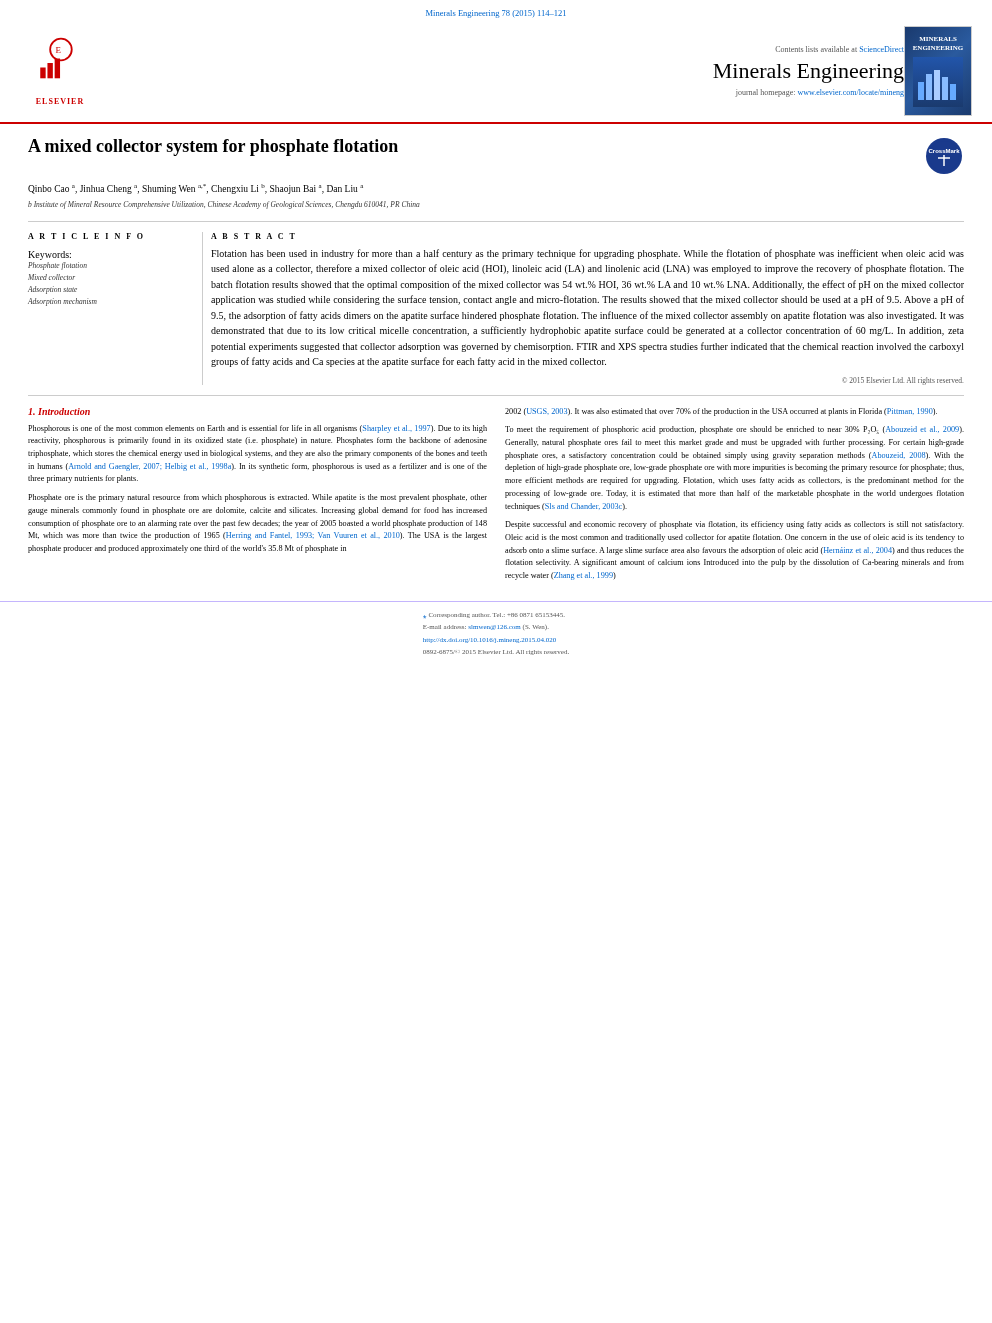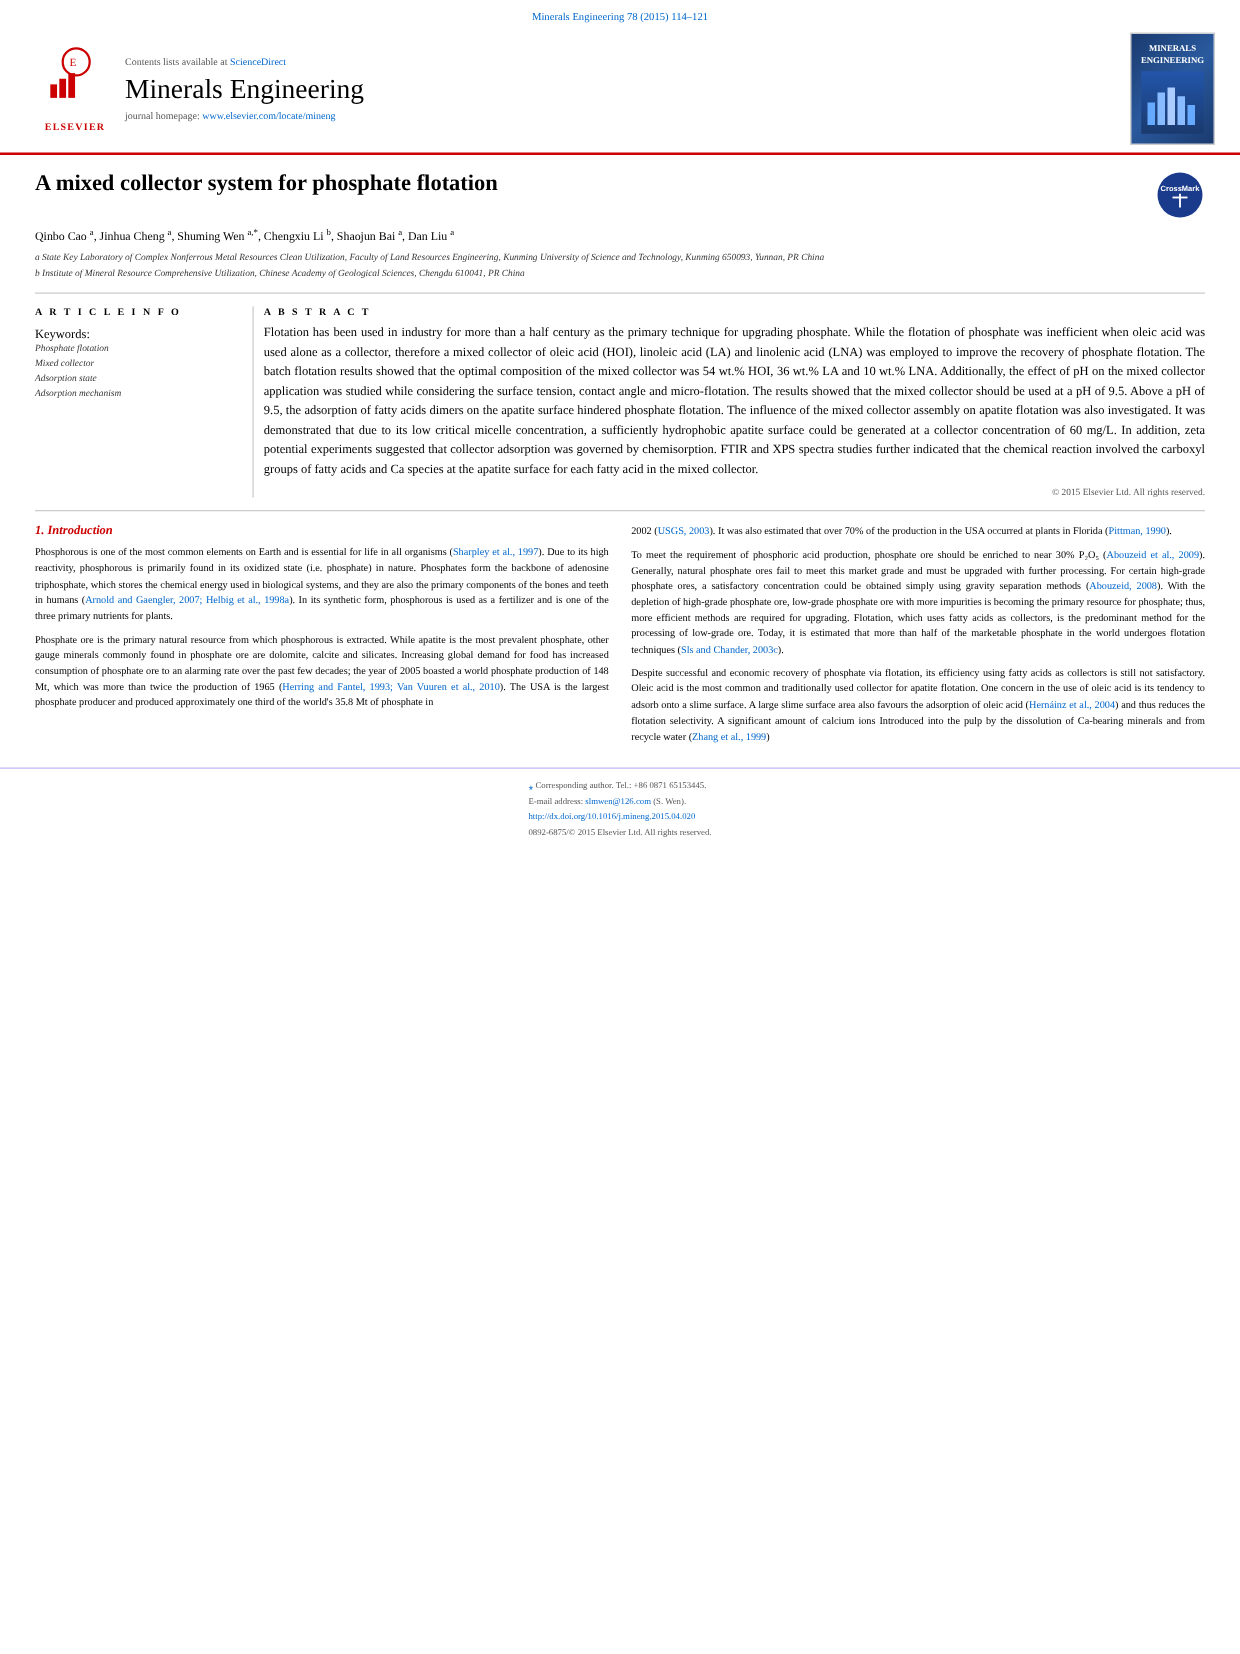--- a/index.html
+++ b/index.html
@@ -46,21 +46,21 @@
     }
     .elsevier-label {
       font-size: 8px;
       color: #c00;
       font-weight: bold;
       letter-spacing: 1px;
       margin-top: 16px;
     }
     .header-center {
       flex: 1;
-      text-align: left;
+      text-align: right;
     }
     .sciencedirect-line {
       font-size: 8px;
       color: #555;
       margin-bottom: 2px;
     }
     .sciencedirect-link {
       color: #0066cc;
     }
     .journal-title {
@@ -322,21 +322,20 @@
           </svg>
         </div>
       </div>
     </div>
 
     <div class="authors-line">
       <span>Qinbo Cao <sup>a</sup>, Jinhua Cheng <sup>a</sup>, Shuming Wen <sup>a,*</sup>, Chengxiu Li <sup>b</sup>, Shaojun Bai <sup>a</sup>, Dan Liu <sup>a</sup></span>
     </div>
 
     <div class="affiliations">
-      <p>a State Key Laboratory of Complex Nonferrous Metal Resources Clean Utilization, Faculty of Land Resources Engineering, Kunming University of Science and Technology, Kunming 650093, Yunnan, PR China</p>
       <p>b Institute of Mineral Resource Comprehensive Utilization, Chinese Academy of Geological Sciences, Chengdu 610041, PR China</p>
     </div>
 
     <div class="two-col">
 
       <div class="left-col">
         <div class="section-heading">A R T I C L E   I N F O</div>
         <div class="keywords-section">
           <div class="sub-heading">Keywords:</div>
           <div class="keyword-item">Phosphate flotation</div>

